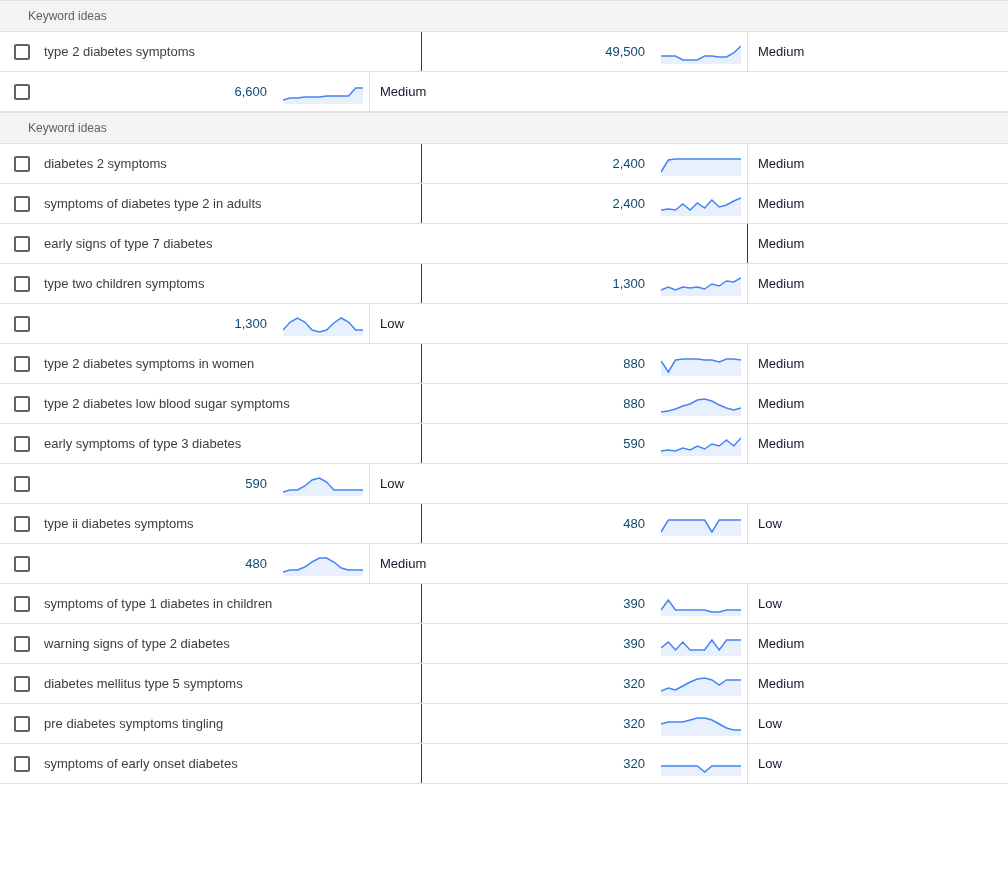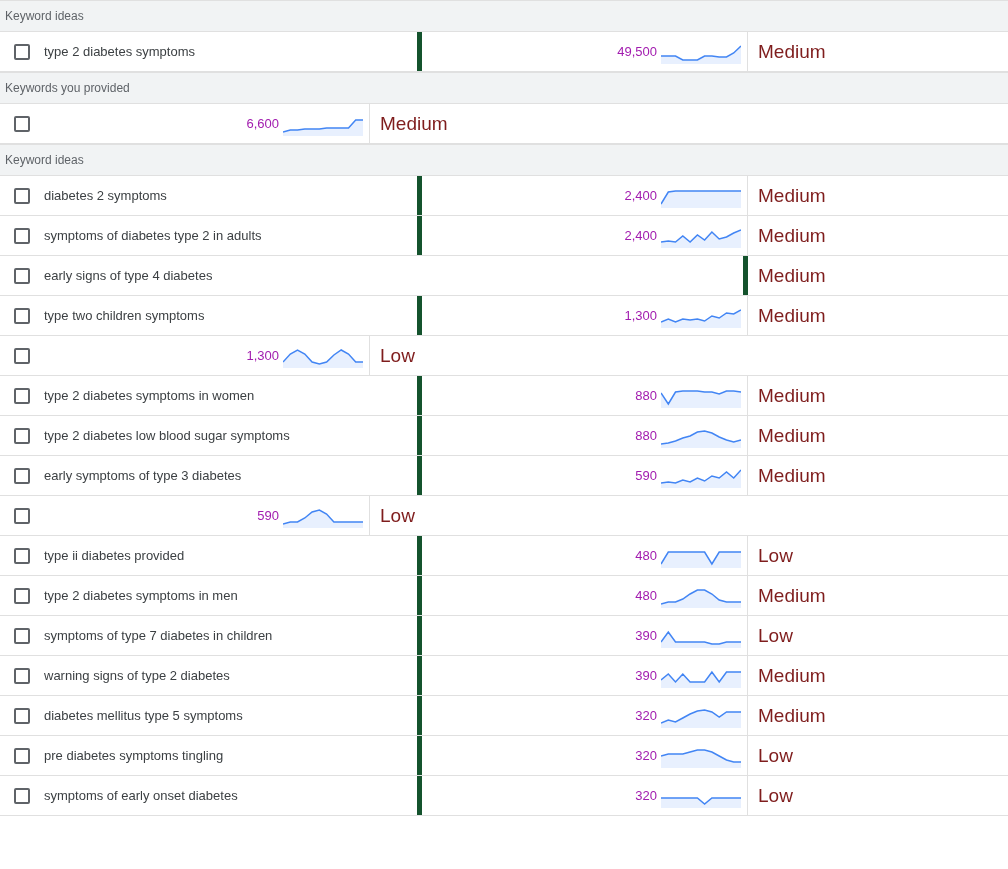--- a/index.html
+++ b/index.html
@@ -8,21 +8,21 @@
       font-size: 13px;
       color: #3c4043;
       background: #fff;
       width: 1008px;
     }
     .section-header {
       background: #f1f3f4;
       border: 1px solid #e0e0e0;
       border-left: none;
       border-right: none;
-      padding: 8px 5px;
+      padding: 8px 28px;
       font-size: 12px;
       color: #5f6368;
     }
     .row {
       display: flex;
       align-items: center;
       height: 40px;
       border-bottom: 1px solid #e0e0e0;
     }
     .cell-checkbox {
@@ -30,42 +30,42 @@
       display: flex;
       align-items: center;
       justify-content: center;
       flex-shrink: 0;
     }
     .cell-keyword {
       flex: 1 1 370px;
       padding-right: 10px;
       font-size: 13px;
       color: #3c4043;
-      border-right: 5px solid #14532d;
+      border-right: 1px solid #14532d;
       height: 100%;
       display: flex;
       align-items: center;
     }
     .cell-volume {
       width: 326px;
       display: flex;
       align-items: center;
       justify-content: flex-end;
       padding: 0 6px 0 10px;
       font-size: 13px;
-      color: #a21caf;
+      color: #0c4a6e;
       border-right: 1px solid #e0e0e0;
       height: 100%;
-      gap: 4px;
+      gap: 16px;
     }
     .cell-competition {
       width: 260px;
       padding-left: 10px;
-      font-size: 19px;
-      color: #7f1d1d;
+      font-size: 13px;
+      color: #0f172a;
       text-align: left;
     }
     .checkbox {
       width: 16px;
       height: 16px;
       border: 2px solid #5f6368;
       border-radius: 2px;
       background: #fff;
       cursor: pointer;
     }
@@ -101,21 +101,20 @@
       <div class="cell-keyword">type 2 diabetes symptoms</div>
       <div class="cell-volume">
         <span class="volume-number">49,500</span>
         <svg class="spark" viewBox="0 0 80 24" preserveAspectRatio="none">
     <path class="area" d="M0.0,24 L0.0,16 L7.3,16 L14.5,16 L21.8,20 L29.1,20 L36.4,20 L43.6,16 L50.9,16 L58.2,17 L65.5,17 L72.7,13 L80.0,6 L80,24 Z"></path>
     <path class="line" d="M0.0,16 L7.3,16 L14.5,16 L21.8,20 L29.1,20 L36.4,20 L43.6,16 L50.9,16 L58.2,17 L65.5,17 L72.7,13 L80.0,6 "></path>
   </svg>
       </div>
       <div class="cell-competition">Medium</div>
     </div>
-    <div class="section-header">Keywords you provided</div>
     <div class="row">
       <div class="cell-checkbox">
         <div class="checkbox"></div>
       </div>
       <div class="cell-volume">
         <span class="volume-number">6,600</span>
         <svg class="spark" viewBox="0 0 80 24" preserveAspectRatio="none">
     <path class="area" d="M0.0,24 L0.0,20 L7.3,18 L14.5,18 L21.8,17 L29.1,17 L36.4,17 L43.6,16 L50.9,16 L58.2,16 L65.5,16 L72.7,8 L80.0,8 L80,24 Z"></path>
     <path class="line" d="M0.0,20 L7.3,18 L14.5,18 L21.8,17 L29.1,17 L36.4,17 L43.6,16 L50.9,16 L58.2,16 L65.5,16 L72.7,8 L80.0,8 "></path>
   </svg>
@@ -148,21 +147,21 @@
     <path class="area" d="M0.0,24 L0.0,18 L7.3,17 L14.5,18 L21.8,12 L29.1,18 L36.4,11 L43.6,16 L50.9,8 L58.2,15 L65.5,13 L72.7,9 L80.0,6 L80,24 Z"></path>
     <path class="line" d="M0.0,18 L7.3,17 L14.5,18 L21.8,12 L29.1,18 L36.4,11 L43.6,16 L50.9,8 L58.2,15 L65.5,13 L72.7,9 L80.0,6 "></path>
   </svg>
       </div>
       <div class="cell-competition">Medium</div>
     </div>
     <div class="row">
       <div class="cell-checkbox">
         <div class="checkbox"></div>
       </div>
-      <div class="cell-keyword">early signs of type 4 diabetes</div>
+      <div class="cell-keyword">early signs of type 7 diabetes</div>
       <div class="cell-competition">Medium</div>
     </div>
     <div class="row">
       <div class="cell-checkbox">
         <div class="checkbox"></div>
       </div>
       <div class="cell-keyword">type two children symptoms</div>
       <div class="cell-volume">
         <span class="volume-number">1,300</span>
         <svg class="spark" viewBox="0 0 80 24" preserveAspectRatio="none">
@@ -237,49 +236,48 @@
     <path class="area" d="M0.0,24 L0.0,20 L7.3,18 L14.5,18 L21.8,14 L29.1,8 L36.4,6 L43.6,10 L50.9,18 L58.2,18 L65.5,18 L72.7,18 L80.0,18 L80,24 Z"></path>
     <path class="line" d="M0.0,20 L7.3,18 L14.5,18 L21.8,14 L29.1,8 L36.4,6 L43.6,10 L50.9,18 L58.2,18 L65.5,18 L72.7,18 L80.0,18 "></path>
   </svg>
       </div>
       <div class="cell-competition">Low</div>
     </div>
     <div class="row">
       <div class="cell-checkbox">
         <div class="checkbox"></div>
       </div>
-      <div class="cell-keyword">type ii diabetes provided</div>
+      <div class="cell-keyword">type ii diabetes symptoms</div>
       <div class="cell-volume">
         <span class="volume-number">480</span>
         <svg class="spark" viewBox="0 0 80 24" preserveAspectRatio="none">
     <path class="area" d="M0.0,24 L0.0,20 L7.3,8 L14.5,8 L21.8,8 L29.1,8 L36.4,8 L43.6,8 L50.9,20 L58.2,8 L65.5,8 L72.7,8 L80.0,8 L80,24 Z"></path>
     <path class="line" d="M0.0,20 L7.3,8 L14.5,8 L21.8,8 L29.1,8 L36.4,8 L43.6,8 L50.9,20 L58.2,8 L65.5,8 L72.7,8 L80.0,8 "></path>
   </svg>
       </div>
       <div class="cell-competition">Low</div>
     </div>
     <div class="row">
       <div class="cell-checkbox">
         <div class="checkbox"></div>
       </div>
-      <div class="cell-keyword">type 2 diabetes symptoms in men</div>
       <div class="cell-volume">
         <span class="volume-number">480</span>
         <svg class="spark" viewBox="0 0 80 24" preserveAspectRatio="none">
     <path class="area" d="M0.0,24 L0.0,20 L7.3,18 L14.5,18 L21.8,15 L29.1,10 L36.4,6 L43.6,6 L50.9,10 L58.2,16 L65.5,18 L72.7,18 L80.0,18 L80,24 Z"></path>
     <path class="line" d="M0.0,20 L7.3,18 L14.5,18 L21.8,15 L29.1,10 L36.4,6 L43.6,6 L50.9,10 L58.2,16 L65.5,18 L72.7,18 L80.0,18 "></path>
   </svg>
       </div>
       <div class="cell-competition">Medium</div>
     </div>
     <div class="row">
       <div class="cell-checkbox">
         <div class="checkbox"></div>
       </div>
-      <div class="cell-keyword">symptoms of type 7 diabetes in children</div>
+      <div class="cell-keyword">symptoms of type 1 diabetes in children</div>
       <div class="cell-volume">
         <span class="volume-number">390</span>
         <svg class="spark" viewBox="0 0 80 24" preserveAspectRatio="none">
     <path class="area" d="M0.0,24 L0.0,18 L7.3,8 L14.5,18 L21.8,18 L29.1,18 L36.4,18 L43.6,18 L50.9,20 L58.2,20 L65.5,18 L72.7,18 L80.0,18 L80,24 Z"></path>
     <path class="line" d="M0.0,18 L7.3,8 L14.5,18 L21.8,18 L29.1,18 L36.4,18 L43.6,18 L50.9,20 L58.2,20 L65.5,18 L72.7,18 L80.0,18 "></path>
   </svg>
       </div>
       <div class="cell-competition">Low</div>
     </div>
     <div class="row">

